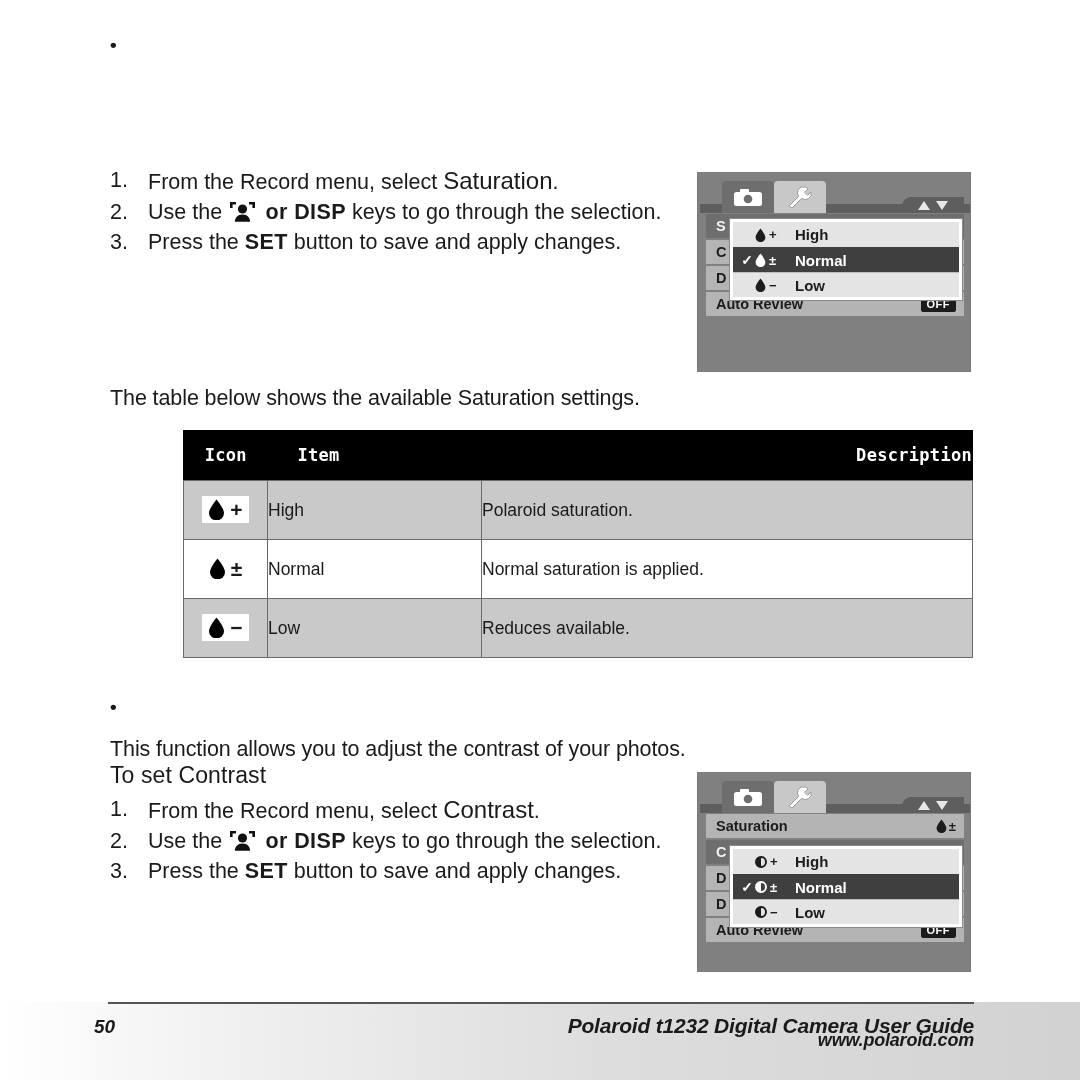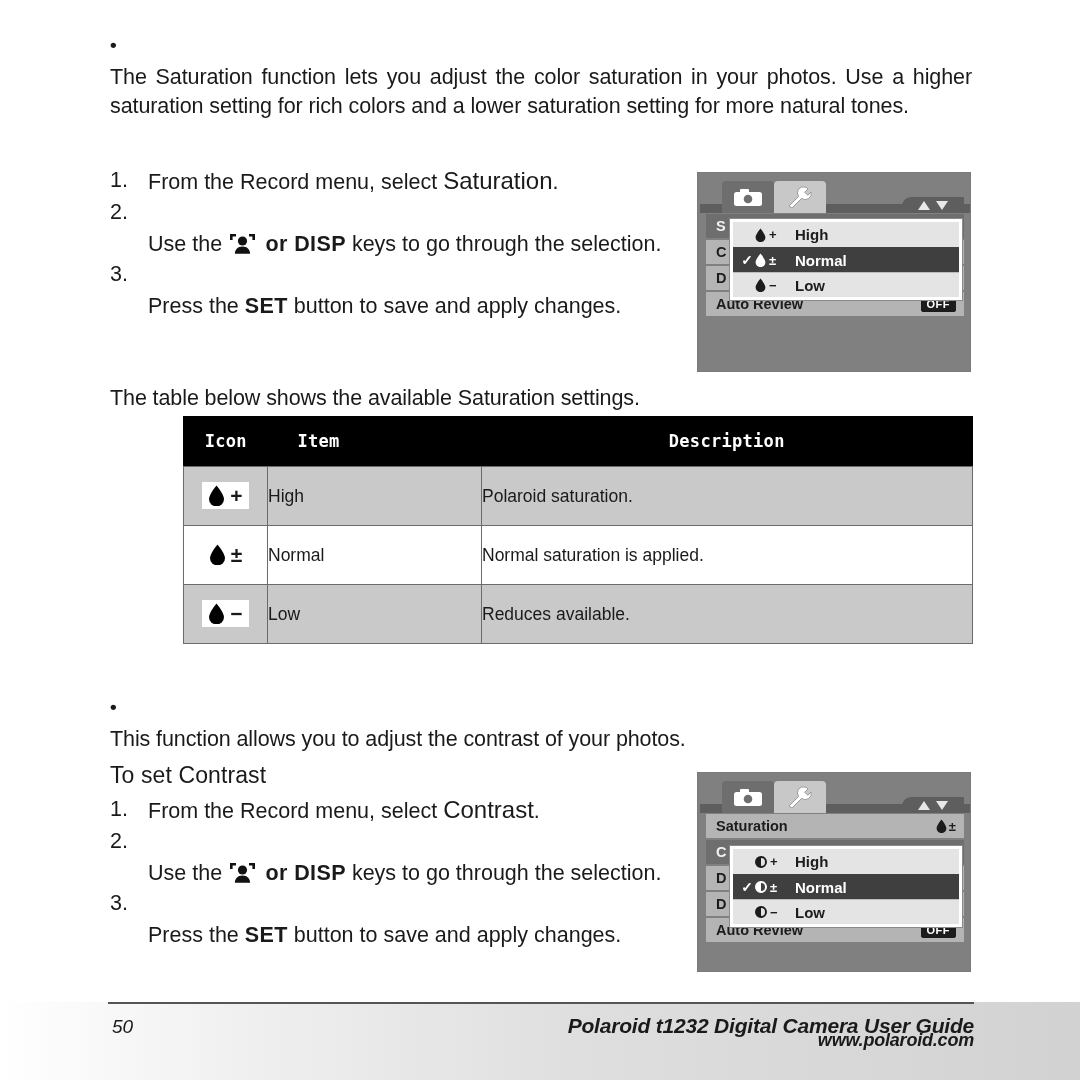--- a/index.html
+++ b/index.html
@@ -29,21 +29,21 @@
   .para.nj { text-align: left; }
 
   
   ol.steps { list-style: none; margin: 0; padding: 0; }
   ol.steps > li {
     display: flex; font-size: 21.5px; line-height: 29px;
     margin-bottom: 1px;
   }
   ol.steps > li .num { width: 38px; flex: 0 0 38px; }
   ol.steps > li .txt { flex: 1; }
-  .just { text-align: justify; text-align-last: left; margin-top: 32px; }
+  .just { text-align: justify; text-align-last: left; }
 
   .kbd { font-weight: bold; letter-spacing: .4px; }
   .bigword { font-size: 24px; }
 
   
   .face-ico {
     display: inline-block; width: 27px; height: 22px;
     position: relative; vertical-align: -4px; margin: 0 3px 0 1px;
   }
   .face-ico svg { display:block; }
@@ -56,21 +56,21 @@
   }
   table.tbl th {
     background: #000; color: #fff;
     font-size: 17px; font-weight: bold;
     font-family: "DejaVu Sans Mono", monospace;
     padding: 14px 0 15px 0;
     letter-spacing: .3px;
   }
   table.tbl th.c-icon { width: 84px; }
   table.tbl th.c-item { width: 214px; text-align: left; padding-left: 30px; }
-  table.tbl th.c-desc { text-align: center; }
+  table.tbl th.c-desc { text-align: right; }
   table.tbl td {
     border: 1px solid #6b6b6b;
     font-size: 17.5px;
     padding: 14px 0;
     height: 59px;
     vertical-align: middle;
   }
   table.tbl tr.shade td { background: #c9c9c9; }
   table.tbl tr.plain td { background: #ffffff; }
   td.c-icon { text-align: center; }
@@ -154,42 +154,41 @@
   
   .datestamp-ico { width: 22px; height: 13px; position: relative; }
 
   
   .footer {
     position: absolute; left: 0; bottom: 0; width: 1080px; height: 78px;
     background: linear-gradient(to right, #ffffff 0%, #f0f0f0 22%, #dedede 55%, #d2d2d2 100%);
   }
   .f-rule { position:absolute; left: 108px; top: 0; width: 866px; height: 2px; background: #555; }
   .f-page {
-    position: absolute; left: 112px; top: 14px;
-    font-size: 19px; font-weight: normal; font-style: italic;
+    position: absolute; left: 94px; top: 14px;
+    font-size: 19px; font-weight: bold; font-style: italic;
   }
   .f-title {
     position: absolute; right: 106px; top: 12px;
     font-size: 21px; font-weight: bold; font-style: italic; letter-spacing: -.2px;
   }
   .f-url {
     position: absolute; right: 106px; top: 28px;
     font-size: 18px; font-weight: bold; font-style: italic; letter-spacing: -.2px;
   }
 </style>
 </head>
 <body>
 
 <div class="page">
 
   <div style="position:absolute;left:110px;top:38px;width:865px;">
     <div class="sec-head">
       <span class="bullet">•</span>
     </div>
-    <div class="para" style="margin-top:6px;width:862px;">The Saturation function lets you adjust the color saturation in your photos. Use a higher saturation setting for rich colors and a lower saturation setting for more natural tones.</div>
   </div>
 
   <div style="position:absolute;left:110px;top:160px;width:575px;">
     <ol class="steps" style="margin-top:6px;">
       <li>
         <span class="num">1.</span>
         <span class="txt"><span>From the Record menu, select </span><span class="bigword">Saturation</span><span>.</span></span>
       </li>
       <li>
         <span class="num">2.</span>
@@ -278,21 +277,21 @@
             <span class="ssign">−</span>
           </span>
           <span class="ol">Low</span>
         </div>
       </div>
     </div>
   </div>
 
   <div class="para nj" style="position:absolute;left:110px;top:384px;width:860px;">The table below shows the available Saturation settings.</div>
 
-  <table class="tbl" style="position:absolute;left:183px;top:416px;">
+  <table class="tbl" style="position:absolute;left:183px;top:430px;">
     <thead>
       <tr>
         <th class="c-icon">Icon</th>
         <th class="c-item">Item</th>
         <th class="c-desc">Description</th>
       </tr>
     </thead>
     <tbody>
       <tr class="shade">
         <td class="c-icon">
@@ -330,21 +329,21 @@
         <td class="c-item">Low</td>
         <td class="c-desc">Reduces available.</td>
       </tr>
     </tbody>
   </table>
 
   <div style="position:absolute;left:110px;top:700px;width:865px;">
     <div class="sec-head">
       <span class="bullet">•</span>
     </div>
-    <div class="para nj" style="margin-top:6px;width:862px;">This function allows you to adjust the contrast of your photos.</div>
+    <div class="para nj" style="margin-top:16px;width:862px;">This function allows you to adjust the contrast of your photos.</div>
   </div>
 
   <div style="position:absolute;left:110px;top:762px;width:575px;">
     <div class="subhead">To set Contrast</div>
     <ol class="steps" style="margin-top:6px;">
       <li>
         <span class="num">1.</span>
         <span class="txt"><span>From the Record menu, select </span><span class="bigword">Contrast</span><span>.</span></span>
       </li>
       <li>

